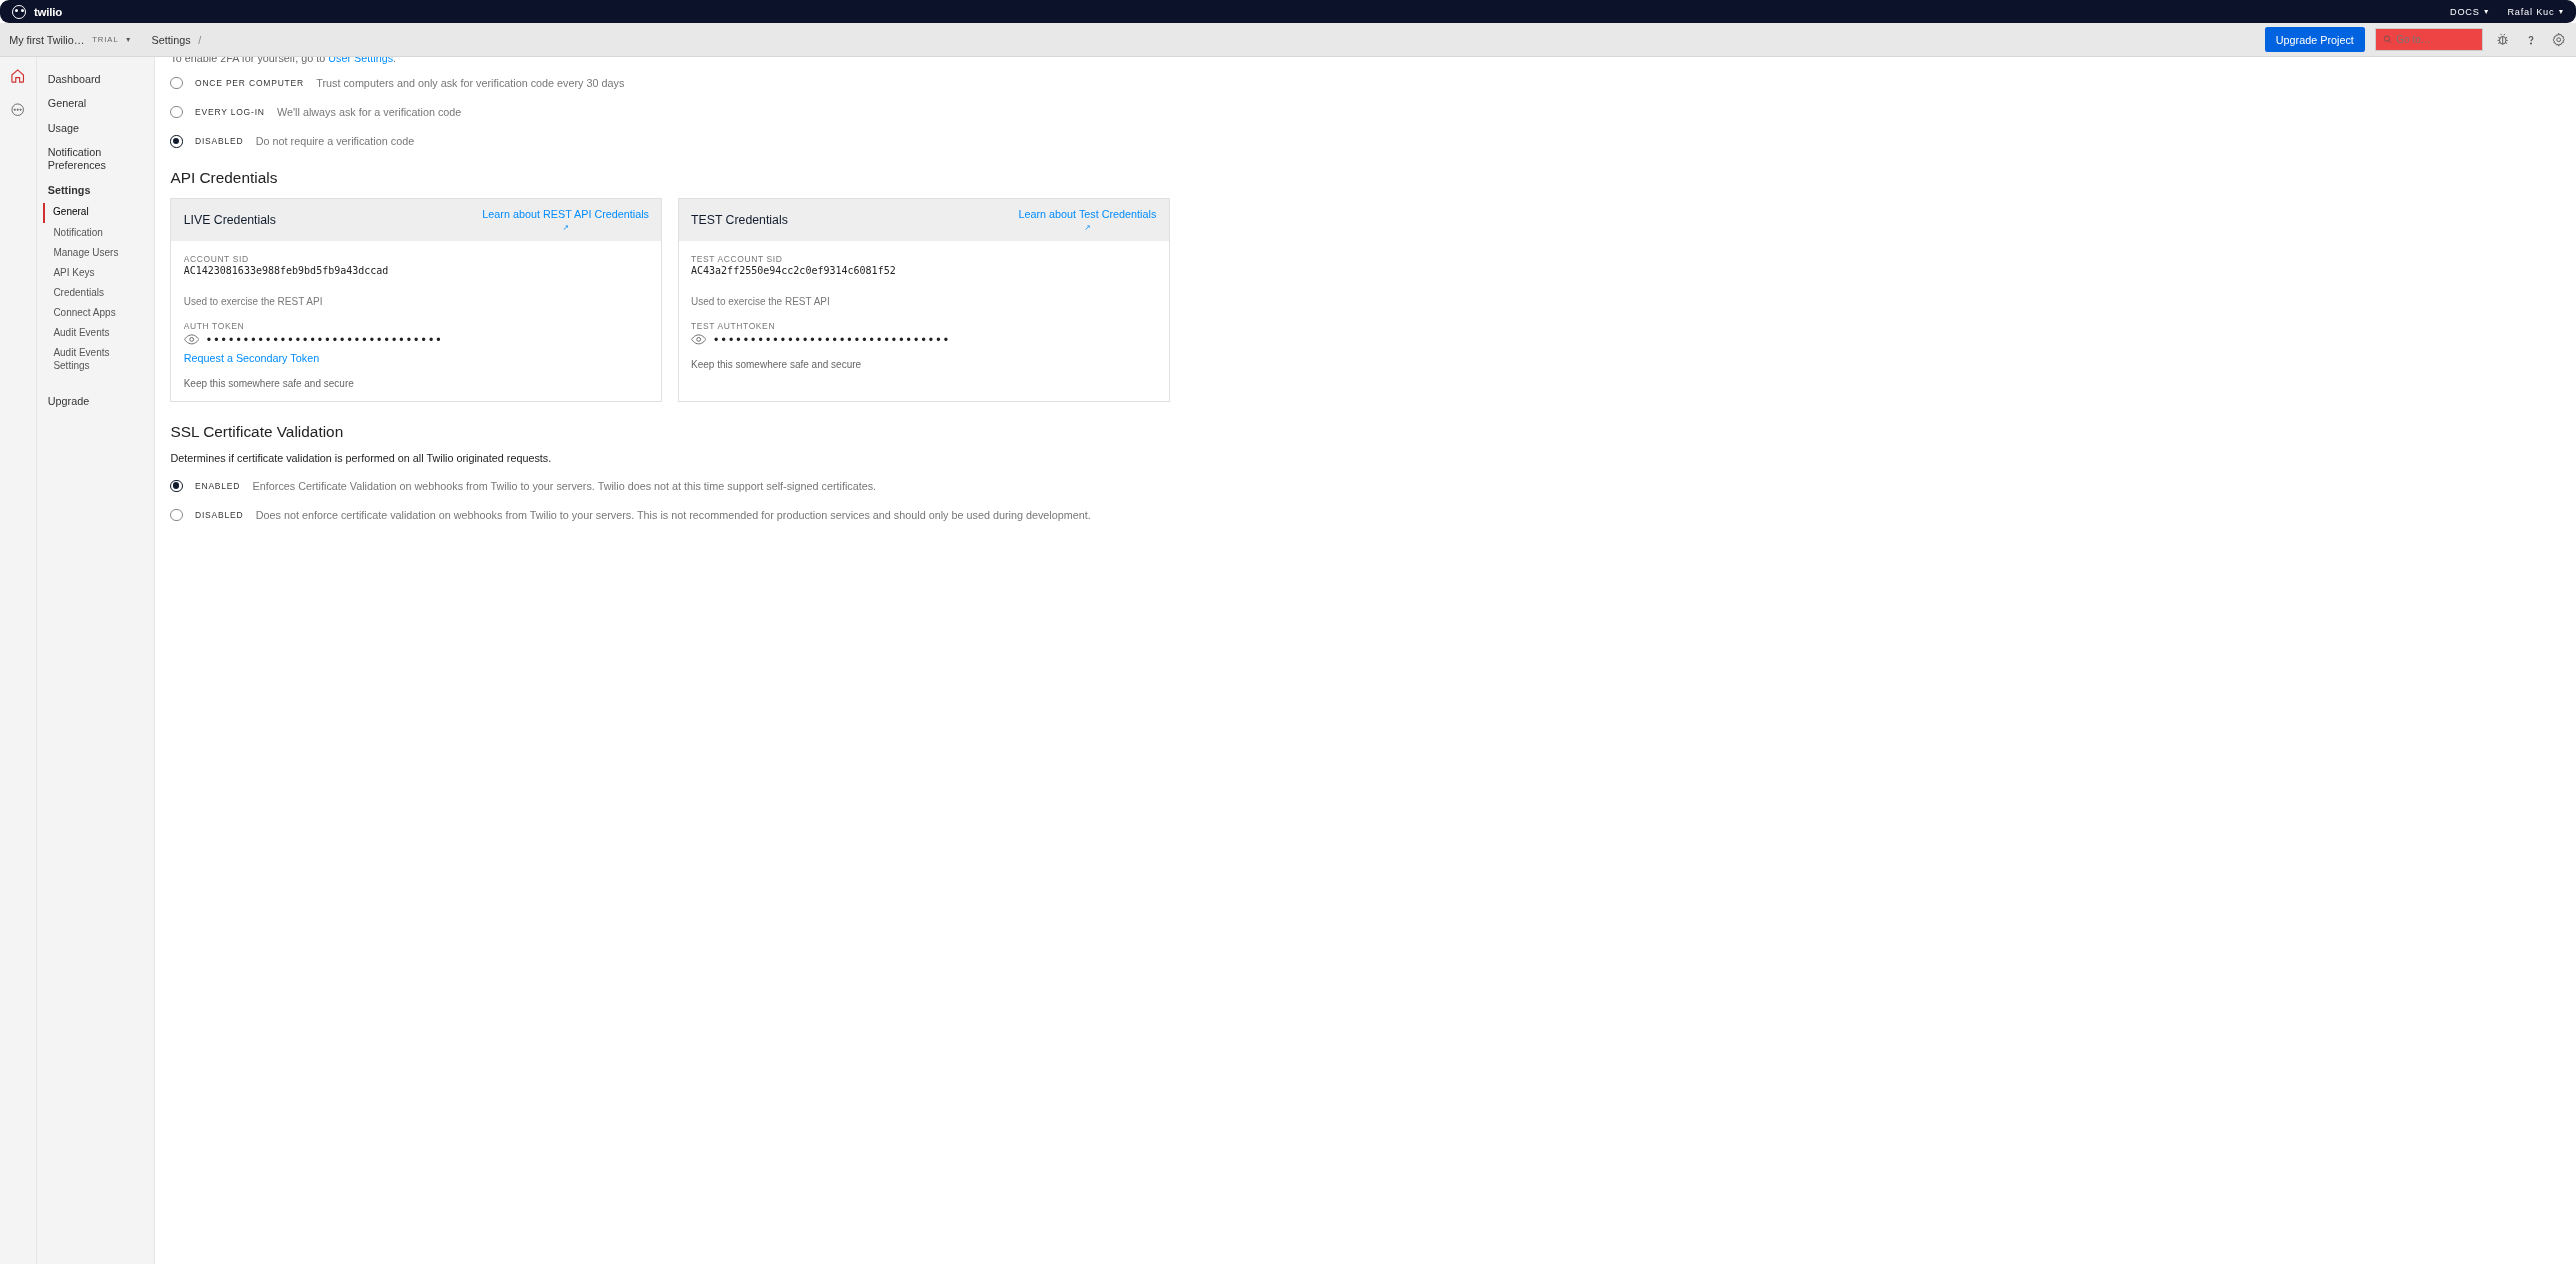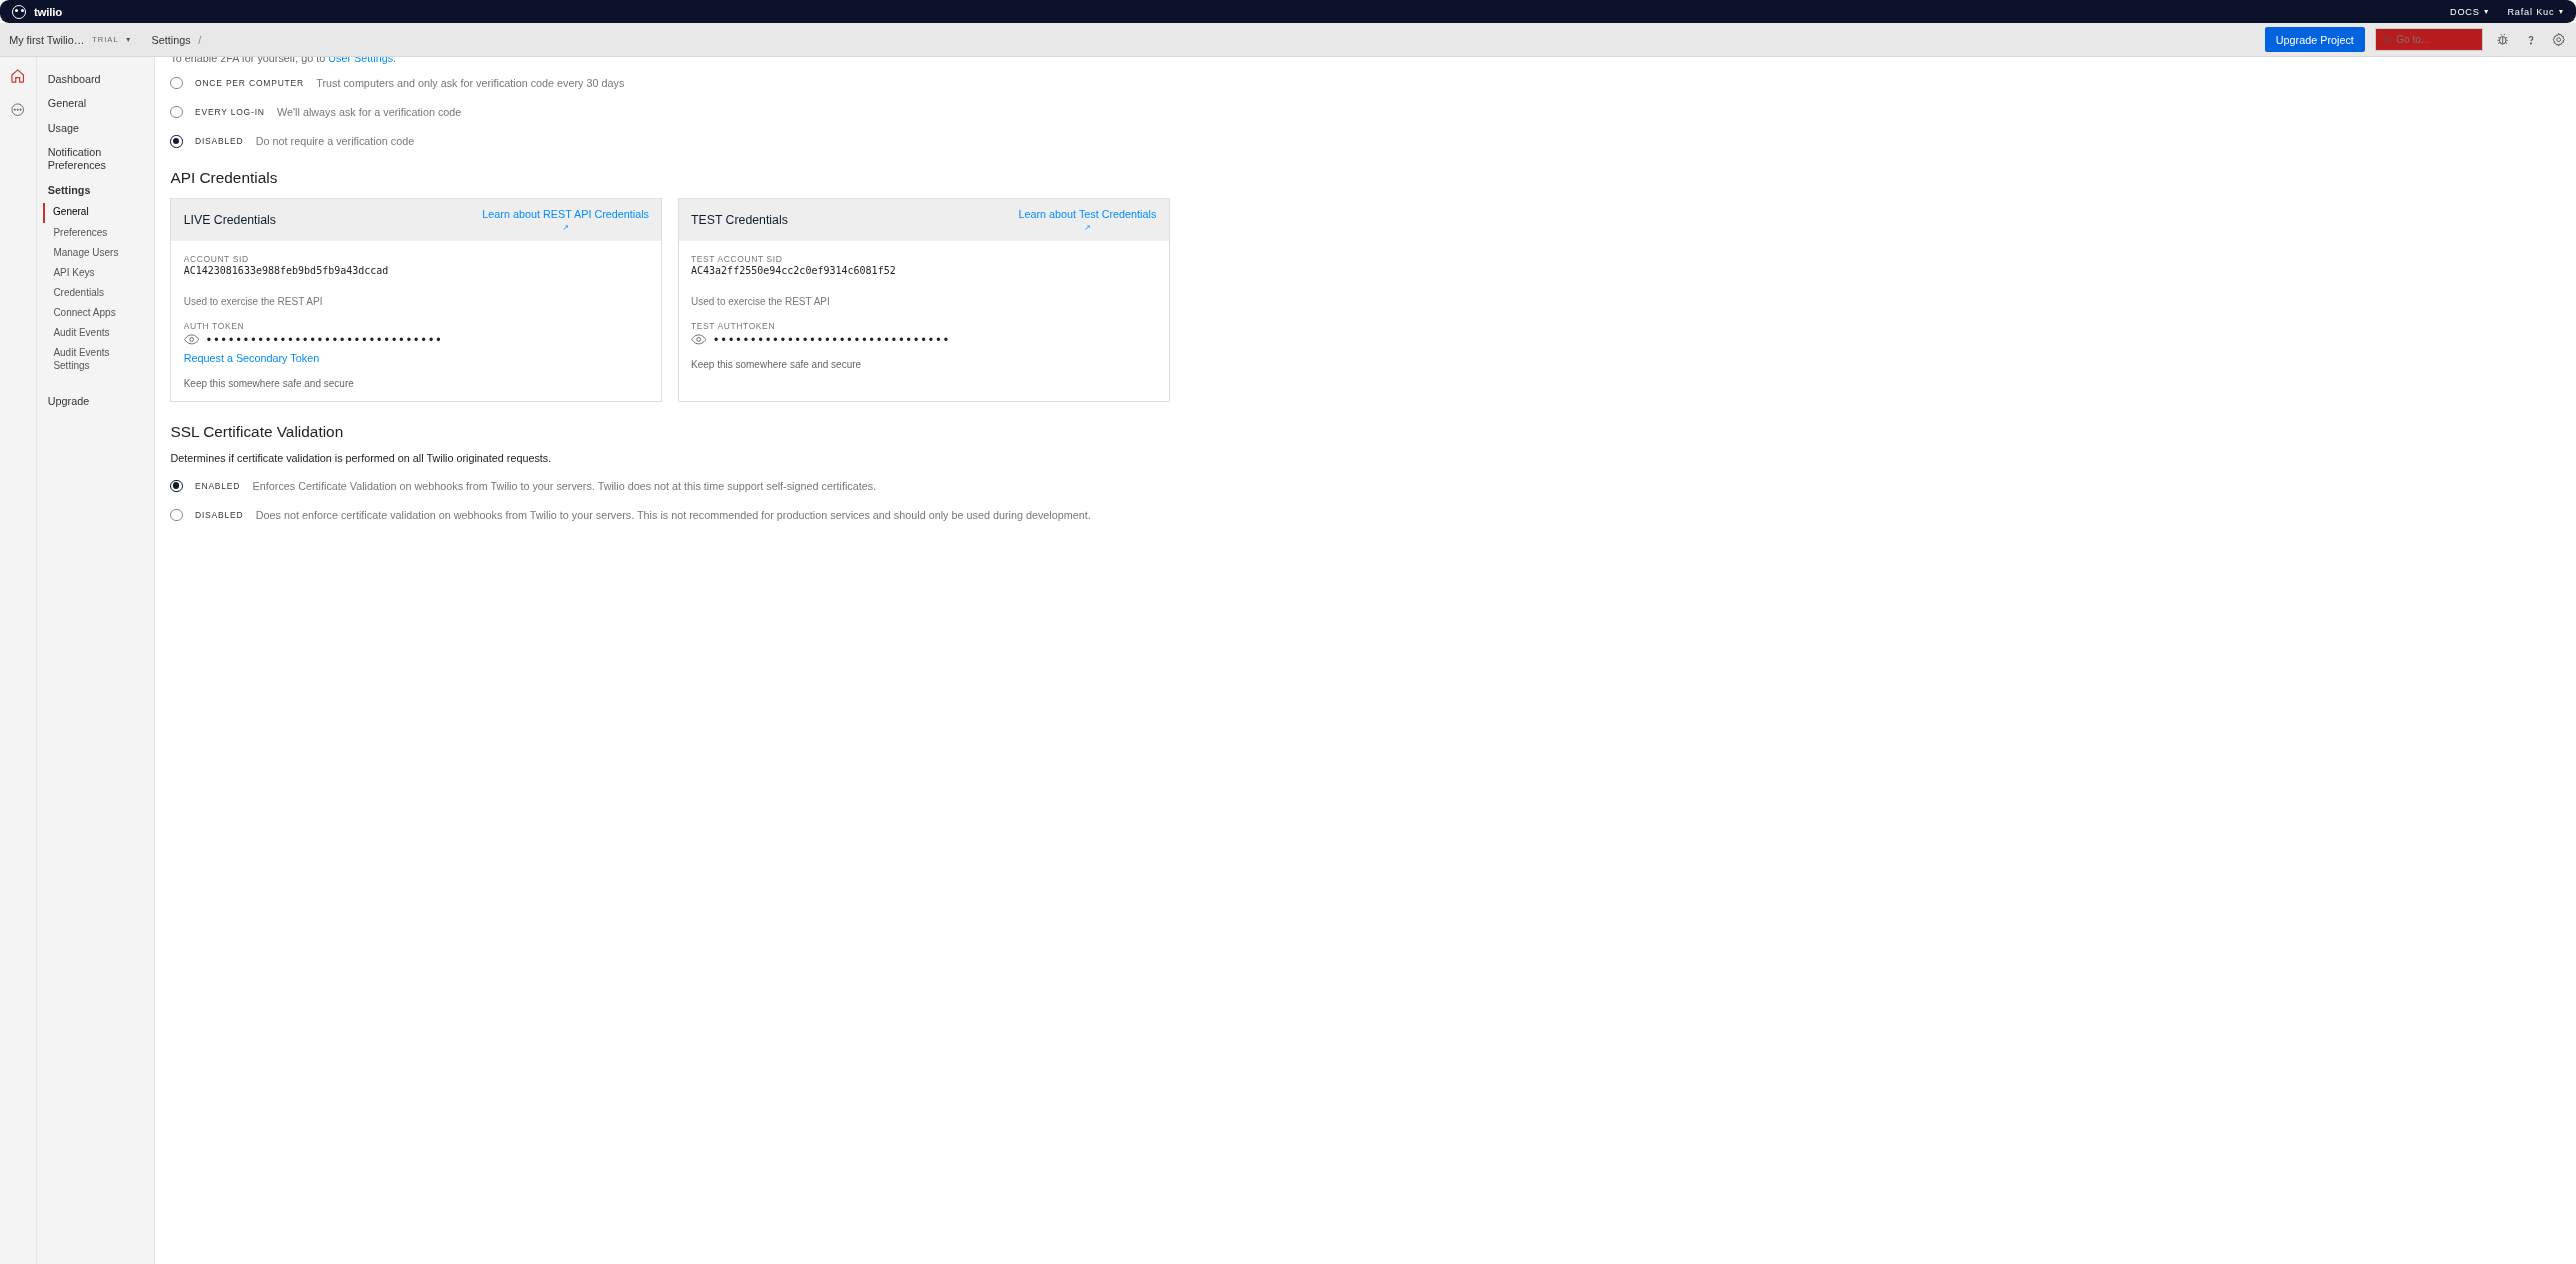--- a/index.html
+++ b/index.html
@@ -17,21 +17,21 @@
 .topbar-right .item { display: flex; align-items: center; gap: 4.6px; letter-spacing: 0.8px; cursor: pointer; }
 .chev { font-size: 7.7px; }
 
 .subbar { background: #e8e8e8; height: 34px; display: flex; align-items: center; justify-content: space-between; padding: 0 9.2px; border-bottom: 0.8px solid #d8d8d8; }
 .subbar-left { display: flex; align-items: center; gap: 7.7px; font-size: 10.8px; color: #333; }
 .project-name { max-width: 92px; white-space: nowrap; overflow: hidden; text-overflow: ellipsis; }
 .trial-badge { font-size: 7.7px; letter-spacing: 0.9px; color: #666; }
 .breadcrumb-sep { color: #888; }
 .subbar-right { display: flex; align-items: center; gap: 10.8px; }
 .upgrade-btn { background: #0263e0; color: #fff; border: none; padding: 6.1px 10.8px; font-size: 10.8px; border-radius: 2.3px; cursor: pointer; }
-.search-wrap { background: #b91c1c; border: 0.8px solid #ccc; display: flex; align-items: center; padding: 3.1px 6.1px; gap: 4.6px; width: 108px; height: 23px; }
+.search-wrap { background: #ef4444; border: 0.8px solid #ccc; display: flex; align-items: center; padding: 3.1px 6.1px; gap: 4.6px; width: 108px; height: 23px; }
 .search-wrap input { border: none; outline: none; font-size: 10px; width: 100%; background: transparent; }
 .icon-btn { width: 17px; height: 17px; display: flex; align-items: center; justify-content: center; cursor: pointer; color: #555; }
 
 .layout { display: flex; height: calc(100vh - 57px); }
 .rail { width: 37px; background: #f4f4f4; display: flex; flex-direction: column; align-items: center; padding-top: 10.8px; gap: 18.4px; border-right: 0.8px solid #e6e6e6; }
 .rail-icon { width: 15.4px; height: 15.4px; cursor: pointer; }
 
 .sidebar { width: 118px; background: #f4f4f4; padding-top: 10.8px; border-right: 0.8px solid #e6e6e6; }
 .sidebar .nav-item { padding: 5.4px 10.8px; font-size: 10.8px; color: #333; cursor: pointer; line-height: 1.25; }
 .sidebar .nav-item.bold { font-weight: 600; }
@@ -158,21 +158,21 @@
   </div>
 
   <div class="sidebar">
     <div class="nav-item">Dashboard</div>
     <div class="nav-item">General</div>
     <div class="nav-item">Usage</div>
     <div class="nav-item">Notification Preferences</div>
     <div class="nav-item bold">Settings</div>
     <div class="sub-list">
       <div class="sub-item active">General</div>
-      <div class="sub-item">Preferences</div>
+      <div class="sub-item">Notification</div>
       <div class="sub-item">Manage Users</div>
       <div class="sub-item">API Keys</div>
       <div class="sub-item">Credentials</div>
       <div class="sub-item">Connect Apps</div>
       <div class="sub-item">Audit Events</div>
       <div class="sub-item">Audit Events Settings</div>
     </div>
     <div style="height:14px;"></div>
     <div class="nav-item">Upgrade</div>
   </div>

